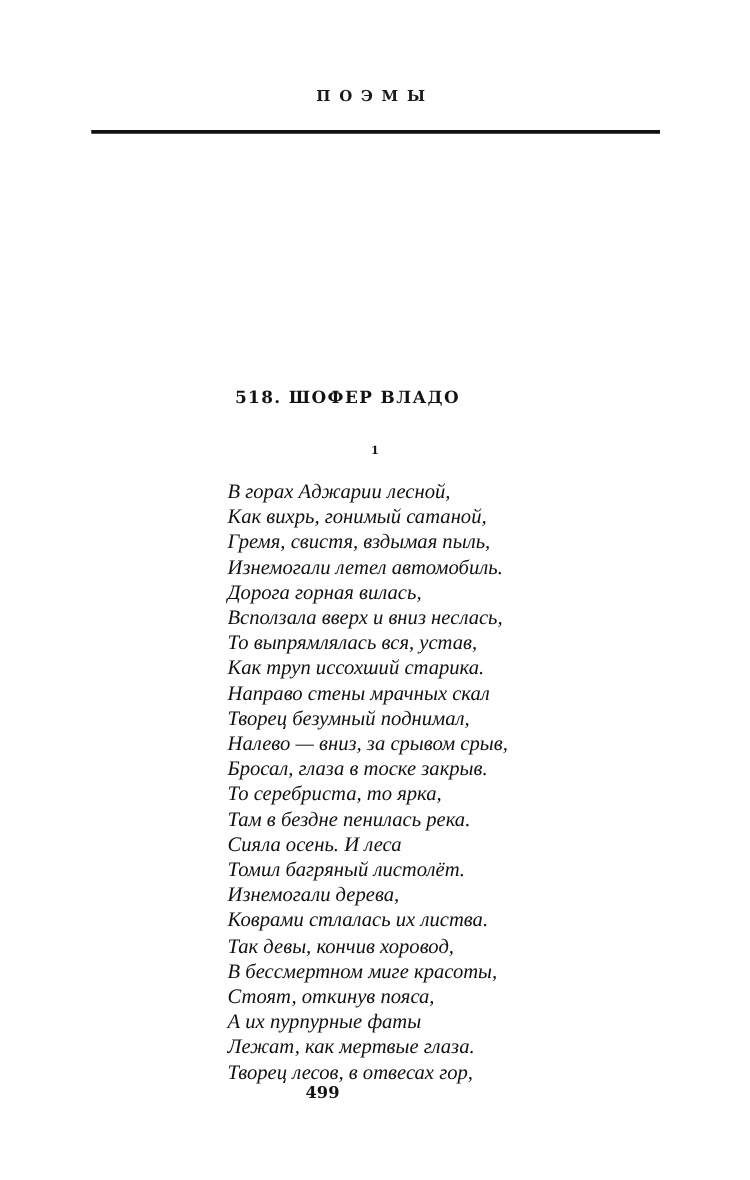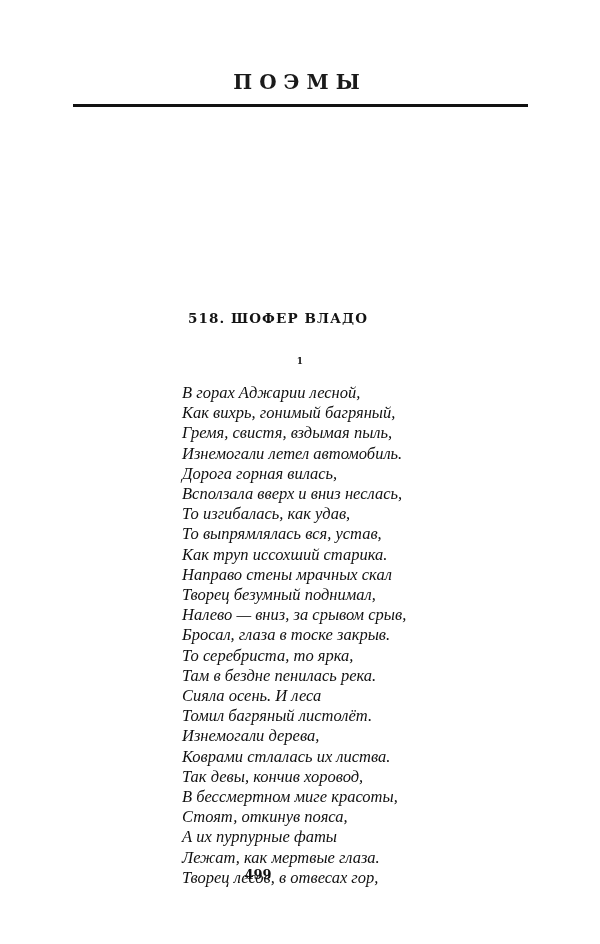--- a/index.html
+++ b/index.html
@@ -22,21 +22,21 @@
     box-sizing: border-box;
   }
   .section-header {
     position: absolute;
     top: 70px;
     left: 0;
     width: 600px;
     text-align: center;
     font-family: "DejaVu Serif", serif;
     font-weight: bold;
-    font-size: 20px;
+    font-size: 12px;
     letter-spacing: 7px;
     color: #1a1a1a;
   }
   .header-rule {
     position: absolute;
     top: 104px;
     left: 73px;
     width: 455px;
     height: 3px;
     background: #111111;
@@ -98,26 +98,25 @@
   <div class="section-header">ПОЭМЫ</div>
 
   <div class="header-rule"></div>
 
   <div class="poem-title">518. ШОФЕР ВЛАДО</div>
 
   <div class="part-number">1</div>
 
   <div class="verse">
     <div class="verse-line">В горах Аджарии лесной,</div>
-    <div class="verse-line">Как вихрь, гонимый багряный,</div>
+    <div class="verse-line">Как вихрь, гонимый сатаной,</div>
     <div class="verse-line">Гремя, свистя, вздымая пыль,</div>
     <div class="verse-line">Изнемогали летел автомобиль.</div>
     <div class="verse-line">Дорога горная вилась,</div>
     <div class="verse-line">Всползала вверх и вниз неслась,</div>
-    <div class="verse-line">То изгибалась, как удав,</div>
     <div class="verse-line">То выпрямлялась вся, устав,</div>
     <div class="verse-line">Как труп иссохший старика.</div>
     <div class="verse-line">Направо стены мрачных скал</div>
     <div class="verse-line">Творец безумный поднимал,</div>
     <div class="verse-line">Налево — вниз, за срывом срыв,</div>
     <div class="verse-line">Бросал, глаза в тоске закрыв.</div>
     <div class="verse-line">То серебриста, то ярка,</div>
     <div class="verse-line">Там в бездне пенилась река.</div>
     <div class="verse-line">Сияла осень. И леса</div>
     <div class="verse-line">Томил багряный листолёт.</div>

